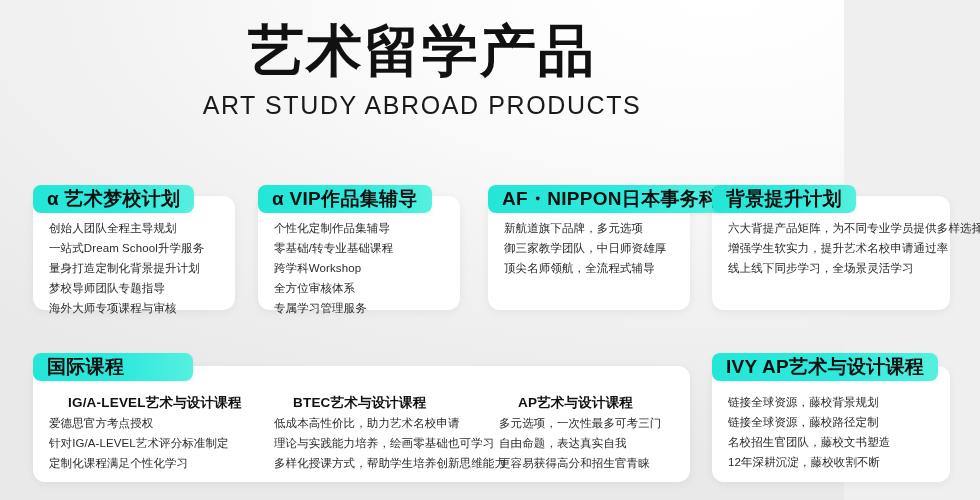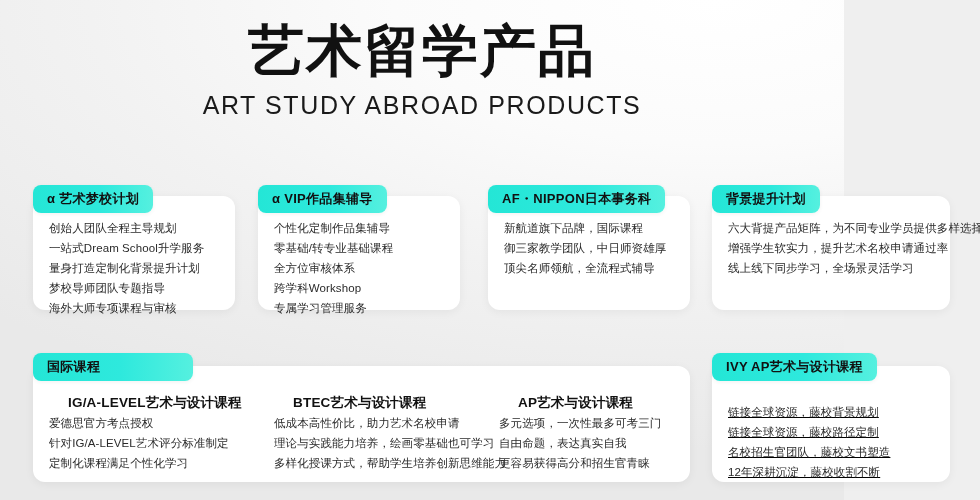--- a/index.html
+++ b/index.html
@@ -30,21 +30,21 @@
     box-shadow:0 2px 10px rgba(0,0,0,.055);
   }
   .badge{
     position:absolute;height:28px;border-radius:8px;
     background:linear-gradient(90deg,#24e6d6 0%,#2ee9dd 55%,#55f0df 100%);
     display:flex;align-items:center;
     box-shadow:0 1px 4px rgba(0,0,0,.06);
     z-index:3;
   }
   .badge span{
-    font-size:13px;font-weight:700;color:#111;
+    font-size:19px;font-weight:700;color:#111;
     padding:0 14px;white-space:nowrap;letter-spacing:.3px;
   }
   .lines{position:absolute;left:16px;top:0;}
   .lines div{
     font-size:11.5px;color:#2a2a2a;line-height:20px;white-space:nowrap;
     letter-spacing:.1px;
   }
   .colhead{
     position:absolute;font-size:13.5px;font-weight:700;color:#111;
     white-space:nowrap;letter-spacing:.2px;padding-left:19px;
@@ -72,31 +72,31 @@
     <div>海外大师专项课程与审核</div>
   </div>
 
   <div class="card" style="left:258px;top:196px;width:202px;height:114px;"></div>
   <div class="badge" style="left:258px;top:185px;">
     <span>α VIP作品集辅导</span>
   </div>
   <div class="lines" style="left:274px;top:218px;">
     <div>个性化定制作品集辅导</div>
     <div>零基础/转专业基础课程</div>
+    <div>跨学科Workshop</div>
     <div>全方位审核体系</div>
-    <div>跨学科Workshop</div>
     <div>专属学习管理服务</div>
   </div>
 
   <div class="card" style="left:488px;top:196px;width:202px;height:114px;"></div>
   <div class="badge" style="left:488px;top:185px;">
     <span>AF・NIPPON日本事务科</span>
   </div>
   <div class="lines" style="left:504px;top:218px;">
-    <div>新航道旗下品牌，国际课程</div>
+    <div>新航道旗下品牌，多元选项</div>
     <div>御三家教学团队，中日师资雄厚</div>
     <div>顶尖名师领航，全流程式辅导</div>
   </div>
 
   <div class="card" style="left:712px;top:196px;width:238px;height:114px;"></div>
   <div class="badge" style="left:712px;top:185px;">
     <span>背景提升计划</span>
   </div>
   <div class="lines" style="left:728px;top:218px;">
     <div>六大背提产品矩阵，为不同专业学员提供多样选择</div>
@@ -127,20 +127,20 @@
   <div class="lines" style="left:499px;top:413px;">
     <div>多元选项，一次性最多可考三门</div>
     <div>自由命题，表达真实自我</div>
     <div>更容易获得高分和招生官青睐</div>
   </div>
 
   <div class="card" style="left:712px;top:366px;width:238px;height:116px;"></div>
   <div class="badge" style="left:712px;top:353px;">
     <span>IVY AP艺术与设计课程</span>
   </div>
-  <div class="lines" style="left:728px;top:402px;text-decoration:underline;">
+  <div class="lines" style="left:728px;top:392px;">
     <div>链接全球资源，藤校背景规划</div>
     <div>链接全球资源，藤校路径定制</div>
     <div>名校招生官团队，藤校文书塑造</div>
     <div>12年深耕沉淀，藤校收割不断</div>
   </div>
 
 </div>
 
 </body></html>

